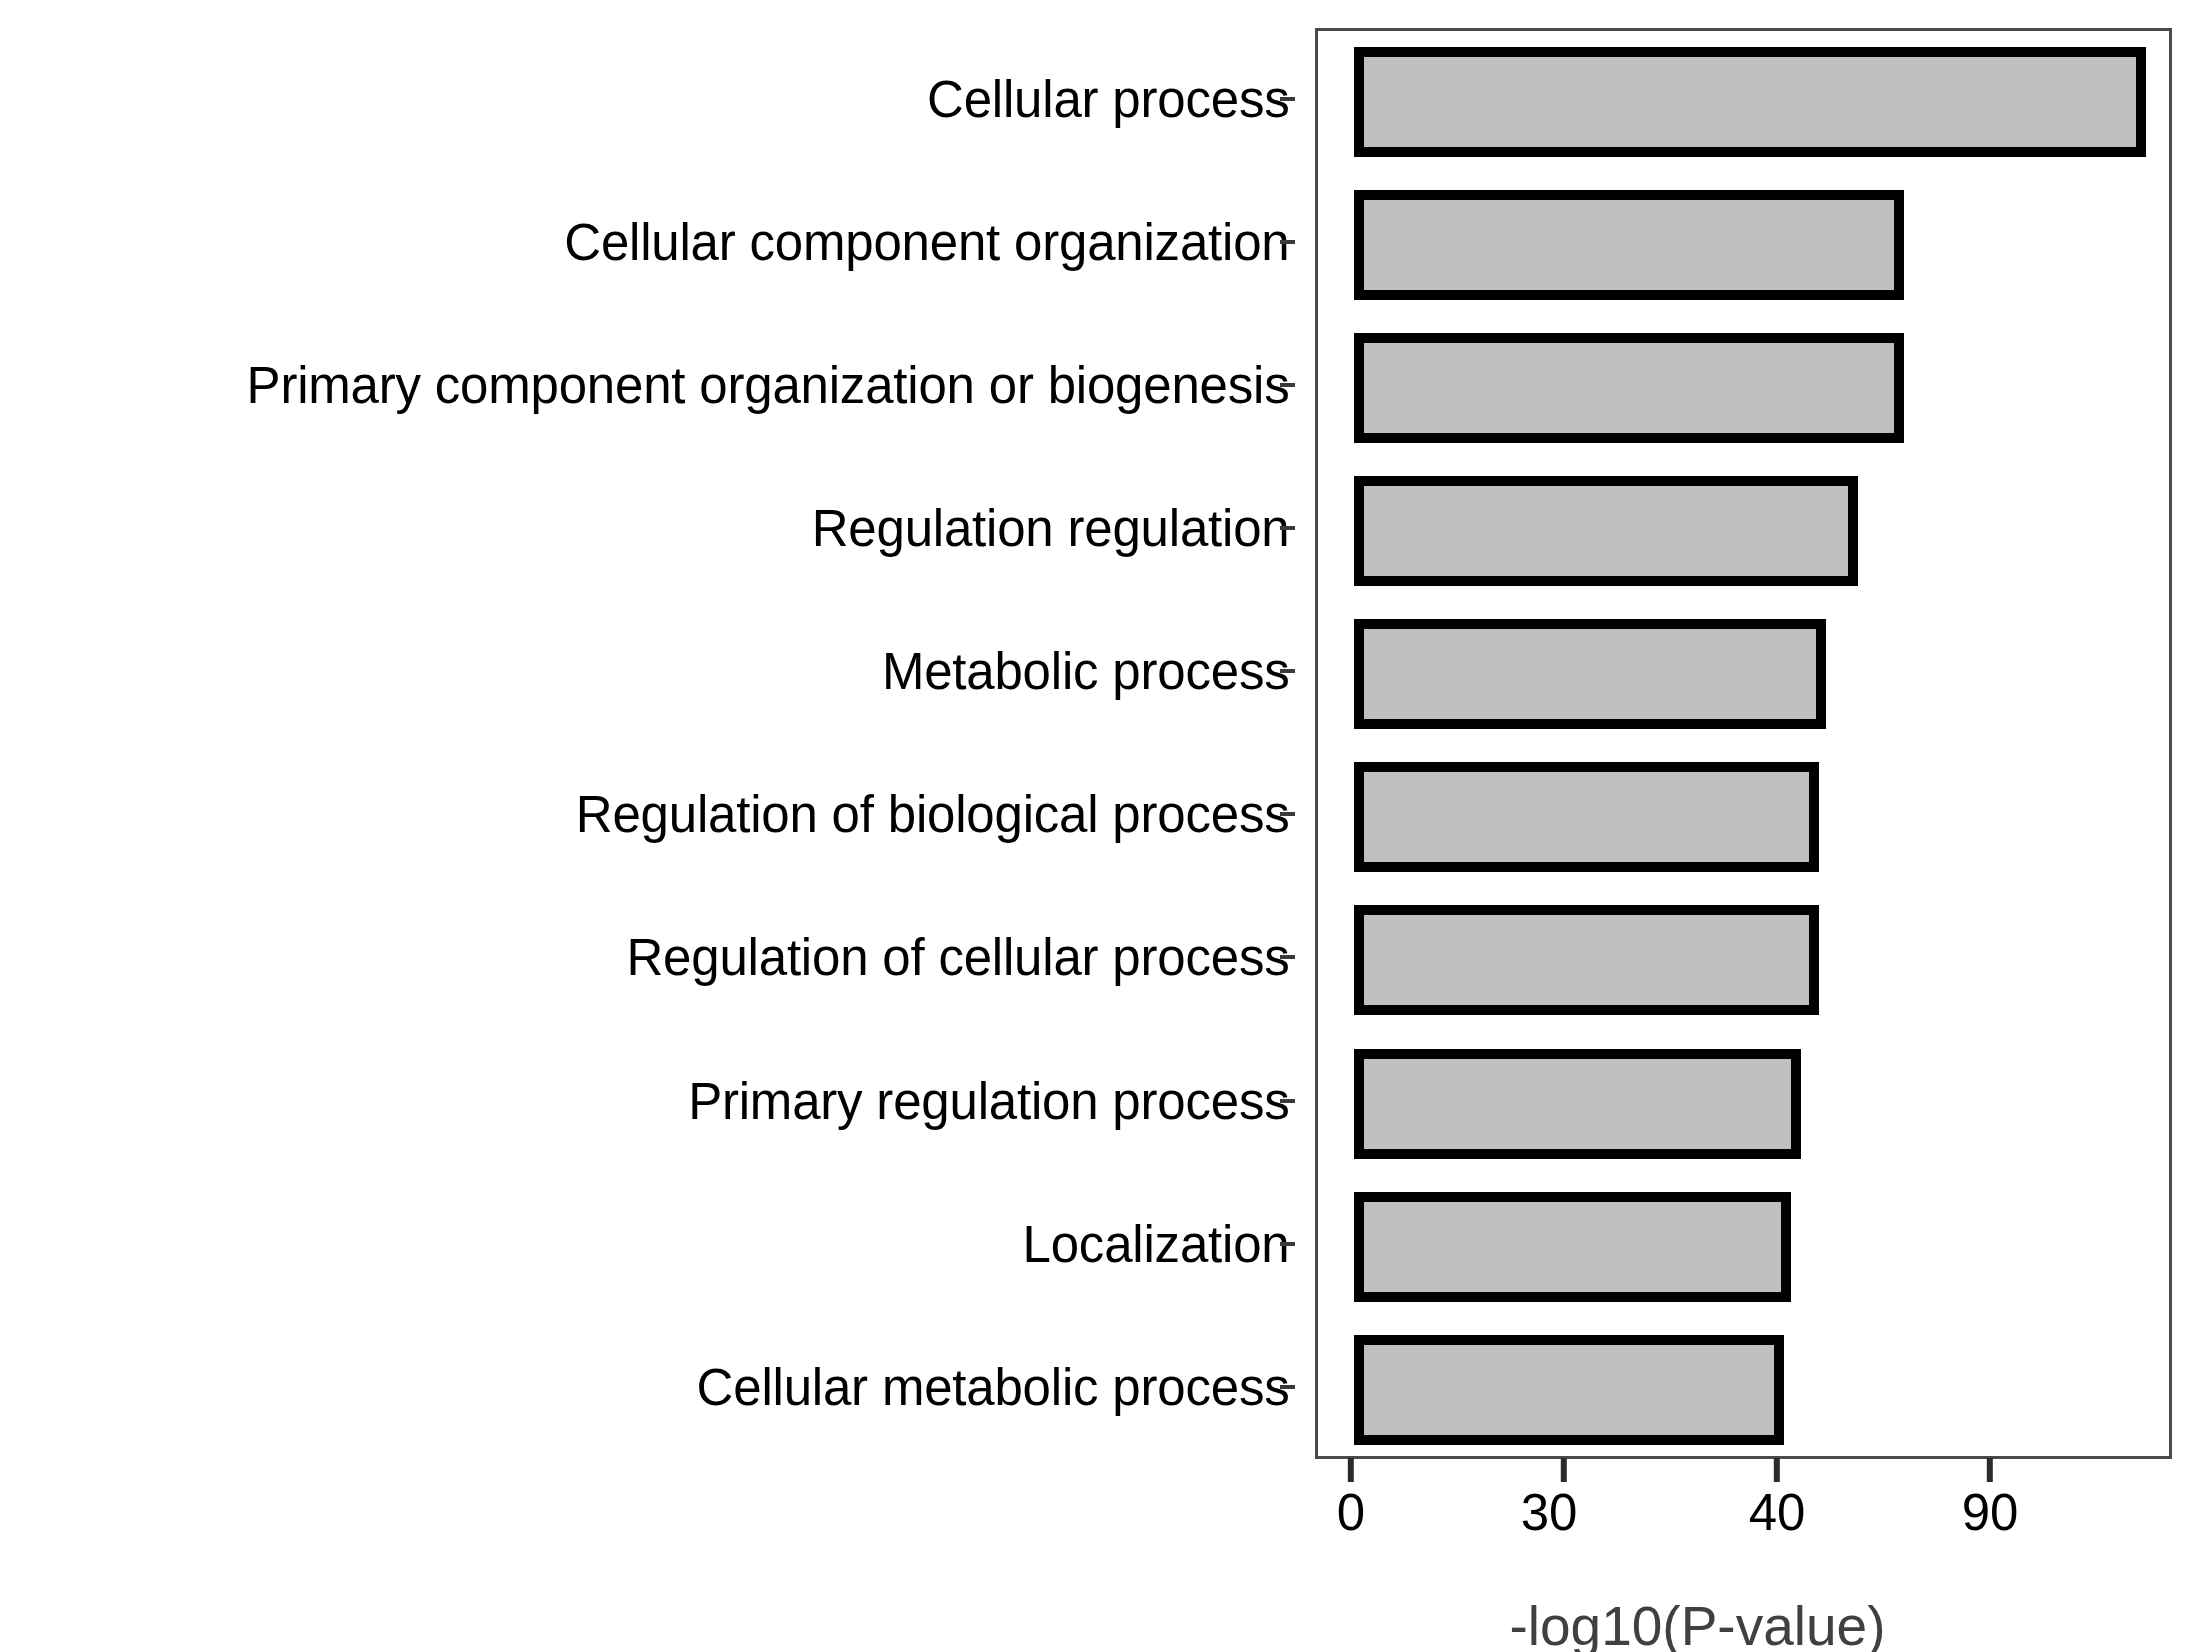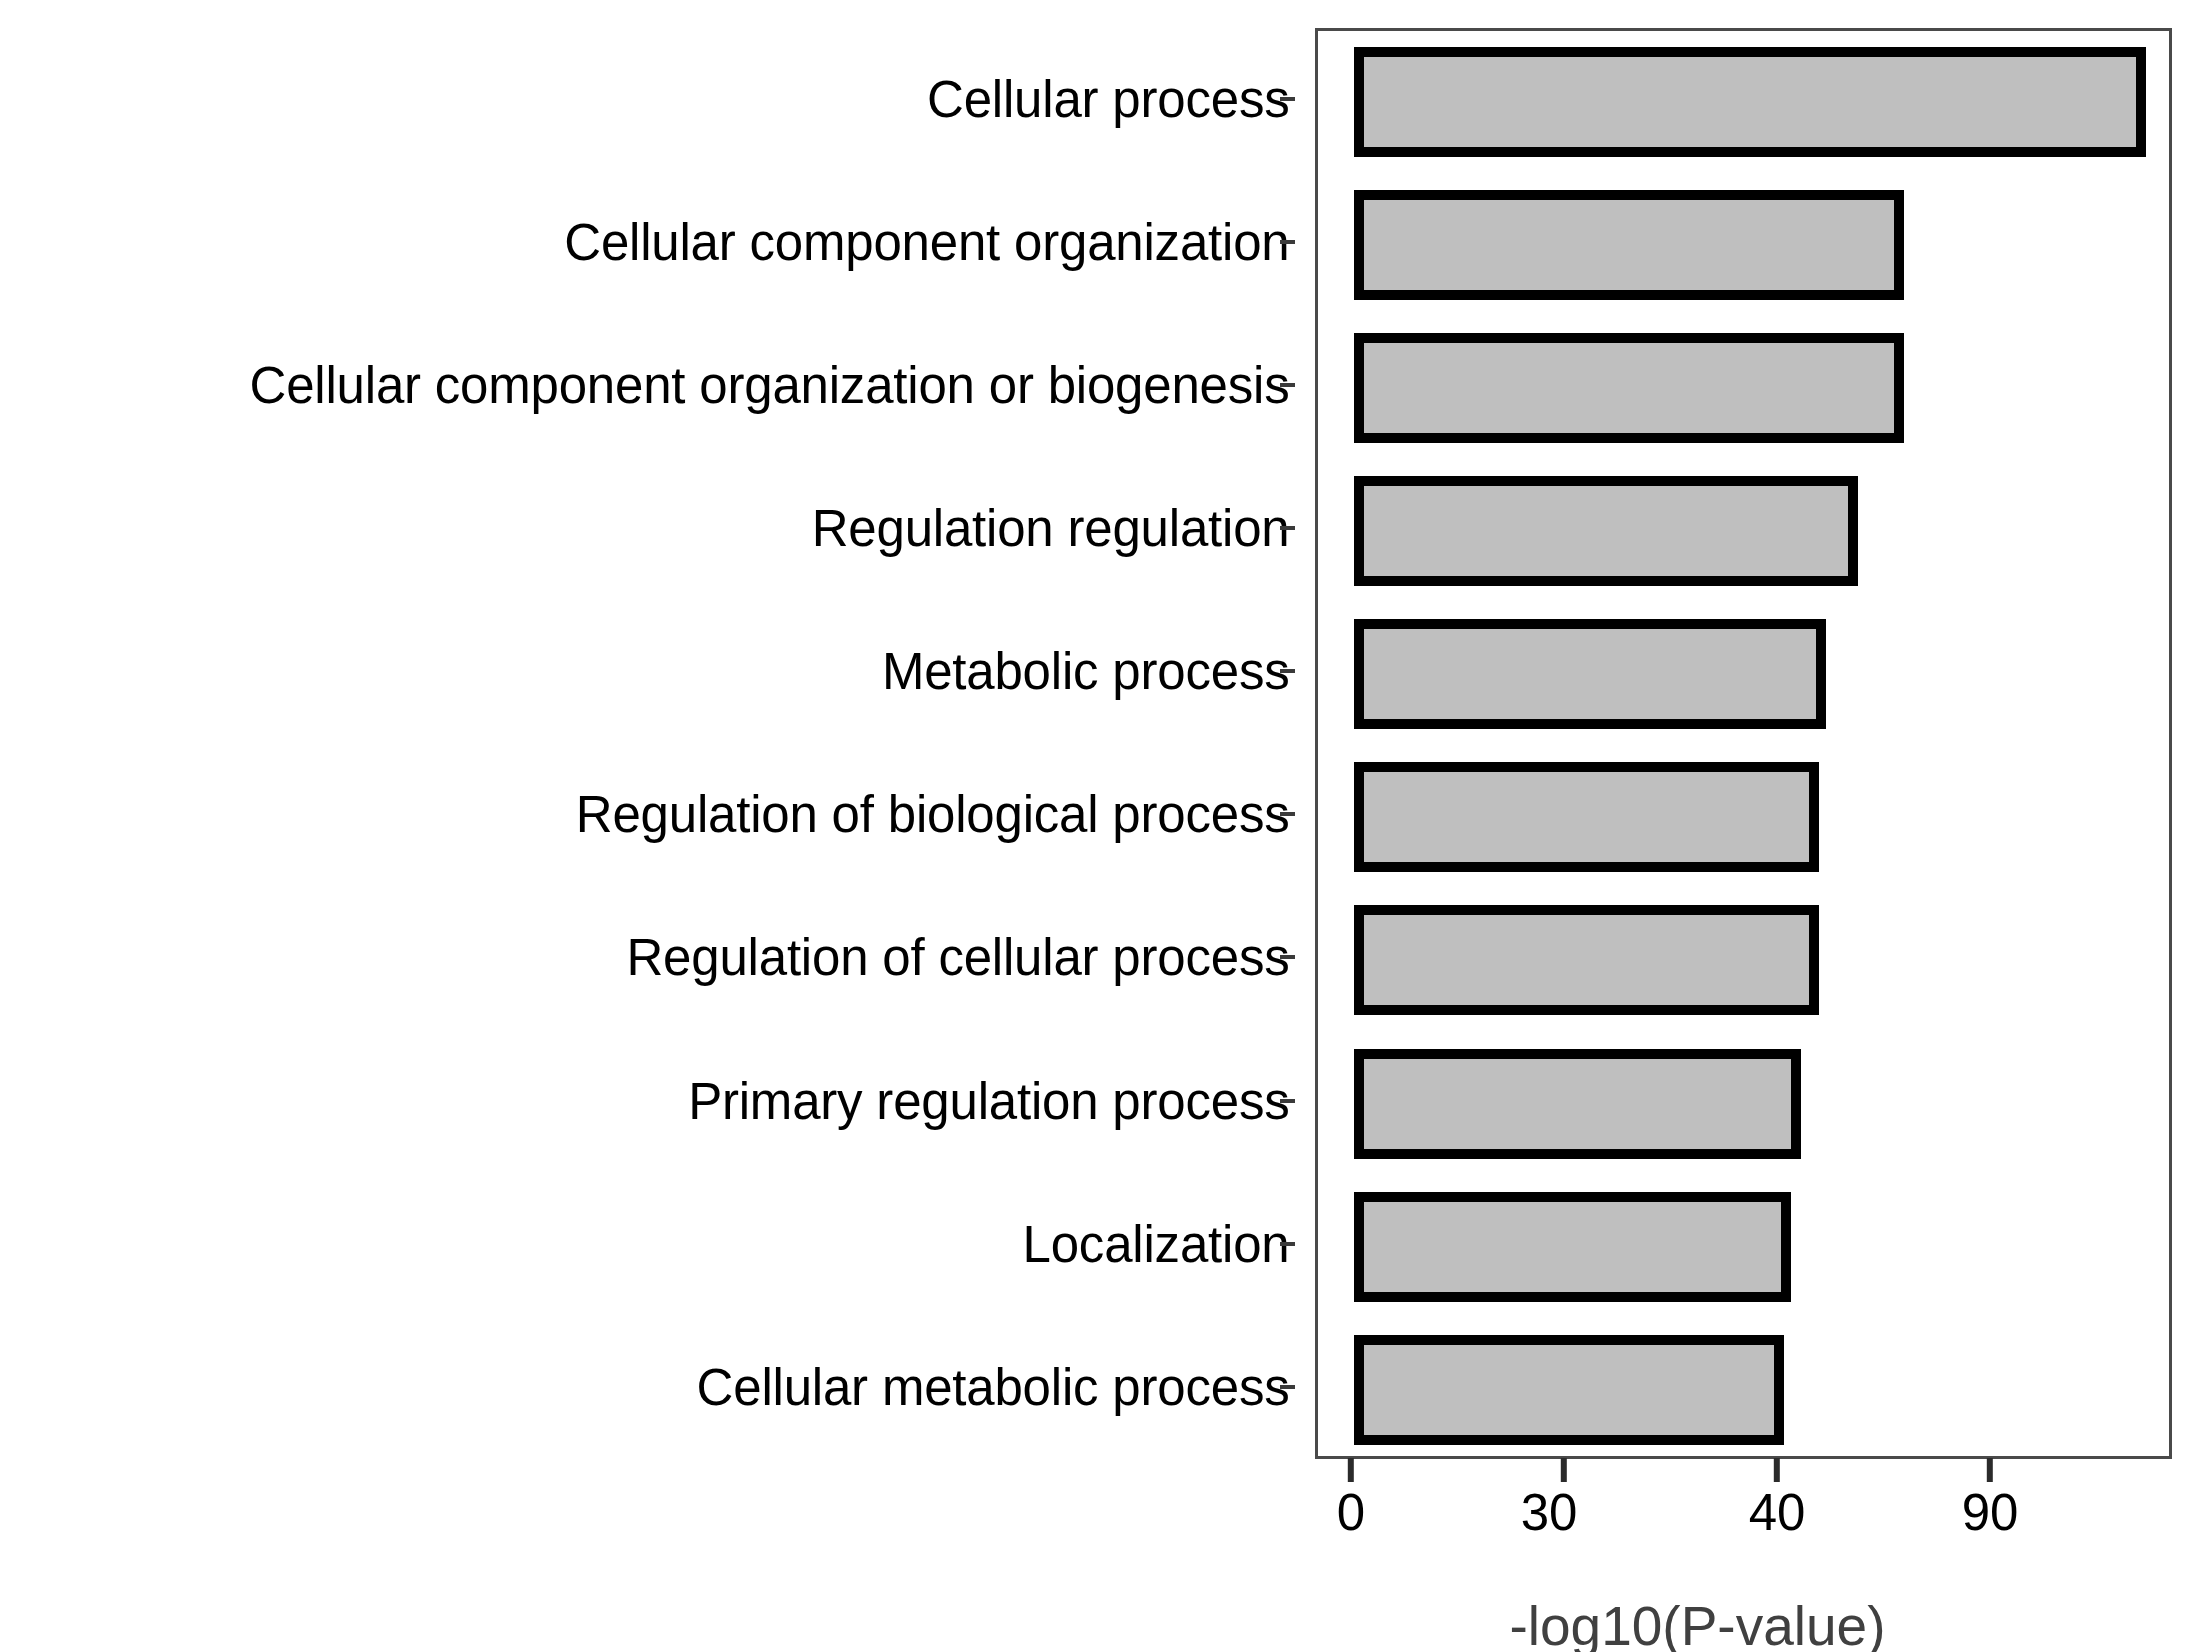--- a/index.html
+++ b/index.html
@@ -133,21 +133,21 @@
   <div id="ylabels">
     <div class="ylabel-row" style="top:0px">
       <span class="ylabel-text">Cellular process</span>
       <span class="ytick-mark"></span>
     </div>
     <div class="ylabel-row" style="top:143px">
       <span class="ylabel-text">Cellular component organization</span>
       <span class="ytick-mark"></span>
     </div>
     <div class="ylabel-row" style="top:286px">
-      <span class="ylabel-text">Cellular component organization or biogenesis</span>
+      <span class="ylabel-text">Primary component organization or biogenesis</span>
       <span class="ytick-mark"></span>
     </div>
     <div class="ylabel-row" style="top:429px">
       <span class="ylabel-text">Regulation regulation</span>
       <span class="ytick-mark"></span>
     </div>
     <div class="ylabel-row" style="top:572px">
       <span class="ylabel-text">Metabolic process</span>
       <span class="ytick-mark"></span>
     </div>

